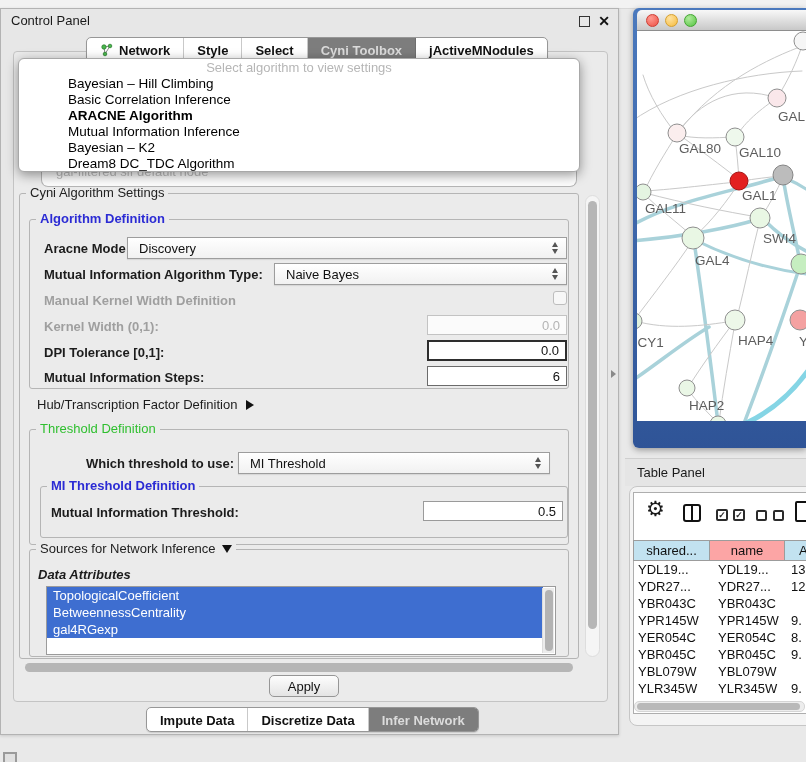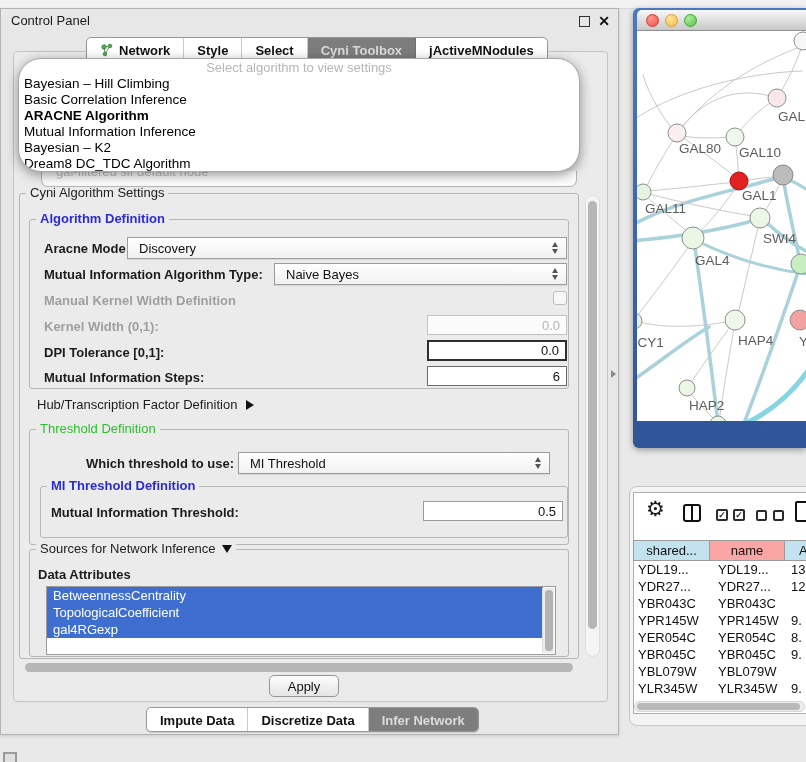--- a/index.html
+++ b/index.html
@@ -23,21 +23,21 @@
   .seg{display:flex;background:#fff;border:1px solid #979797;border-radius:5px;overflow:hidden;align-items:stretch;box-shadow:0 1px 1px rgba(0,0,0,.12);}
   .seg-item{padding:12px 13px;display:flex;align-items:center;gap:5px;font-size:13px;font-weight:bold;color:#111;border-right:1px solid #c9c9c9;white-space:nowrap;}
   .seg-item:last-child{border-right:none;}
   .seg-item.selected{background:#7d7d7d;color:#dcdcdc;border-right-color:#6f6f6f;}
   .seg-top{left:85px;top:36px;height:24px;z-index:5;}
   .seg-bottom{left:145px;top:706px;height:23px;z-index:3;}
 
   
   .popup{left:17px;top:57px;width:562px;height:114px;background:#fff;border:1px solid #a8a8a8;border-radius:6px;box-shadow:0 3px 12px rgba(0,0,0,.4);z-index:20;box-sizing:border-box;overflow:hidden;padding-top:1px;}
   .popup-placeholder{text-align:center;color:#b6b6b6;font-size:13px;line-height:16px;}
-  .algo-item{font-size:13.5px;line-height:15.9px;color:#000;padding-left:5px;white-space:nowrap;}
+  .algo-item{font-size:13.5px;line-height:15.9px;color:#000;padding-left:5px;white-space:nowrap;margin-left:44px;}
   .algo-item.sel{font-weight:bold;}
 
   
   .hidden-combo{left:40px;top:170px;width:536px;height:16px;border:1px solid #b5b5b5;border-top:none;border-radius:0 0 7px 7px;background:#fcfcfc;overflow:hidden;box-sizing:border-box;z-index:2;}
   .hidden-combo span{display:block;margin-top:-7px;padding-left:14px;font-size:13px;color:#bdbdbd;}
 
   
   .fset{position:absolute;border:1px solid #b5b5b5;border-radius:3px;box-sizing:border-box;}
   .legend{position:absolute;top:-9px;left:6px;background:#ebebeb;padding:0 4px;font-size:13px;color:#222;white-space:nowrap;display:flex;align-items:center;gap:6px;}
   .legend.blue{color:#2b2bd4;font-weight:bold;}
@@ -147,21 +147,21 @@
           <span>Select</span>
         </div>
       <div class="seg-item selected">
           <span>Cyni Toolbox</span>
         </div>
       <div class="seg-item">
           <span>jActiveMNodules</span>
         </div>
     </div>
 
-    <div class="abs popup" style="left:17px;top:49px;border-radius:23px;">
+    <div class="abs popup" style="left:17px;top:49px;">
       <div class="popup-placeholder">Select algorithm to view settings</div>
       <div>
           <div class="algo-item">Bayesian – Hill Climbing</div>
           <div class="algo-item">Basic Correlation Inference</div>
           <div class="algo-item sel">ARACNE Algorithm</div>
           <div class="algo-item">Mutual Information Inference</div>
           <div class="algo-item">Bayesian – K2</div>
           <div class="algo-item">Dream8 DC_TDC Algorithm</div>
         </div>
     </div>
@@ -230,25 +230,25 @@
             <span>0.5</span>
           </div>
       </div>
     </div>
 
     <div class="fset" style="left:28px;top:540px;width:540px;height:108px;">
       <span class="legend">
         <span>Sources for Network Inference</span>
         <i class="tri-down"></i>
       </span>
-      <div class="lbl" style="left:8px;top:17px;">Data Attributes</div>
+      <div class="lbl" style="left:8px;top:17px;font-style:italic;">Data Attributes</div>
       <div class="listbox" style="left:16px;top:36px;width:510px;height:69px;">
         <div>
+            <div class="attr-item">TopologicalCoefficient</div>
             <div class="attr-item">BetweennessCentrality</div>
-            <div class="attr-item">TopologicalCoefficient</div>
             <div class="attr-item">gal4RGexp</div>
           </div>
         <div class="list-scroll">
             <div class="list-thumb"></div>
           </div>
       </div>
     </div>
 
     <div class="abs vscroll" style="left:584px;top:186px;">
         <div class="vthumb"></div>
@@ -339,20 +339,23 @@
           <text x="126" y="212" font-size="13.5" fill="#5d5d5d">SWI4</text>
           <text x="58" y="234" font-size="13.5" fill="#5d5d5d">GAL4</text>
           <text x="-10" y="316" font-size="13.5" fill="#5d5d5d">GCY1</text>
           <text x="101" y="314" font-size="13.5" fill="#5d5d5d">HAP4</text>
           <text x="162" y="315" font-size="13.5" fill="#5d5d5d">Y</text>
           <text x="52" y="379" font-size="13.5" fill="#5d5d5d">HAP2</text>
         </svg>
     </div>
   </div>
 
+  <div class="abs tp-titlebar">
+    <div class="tp-title">Table Panel</div>
+  </div>
   <div class="abs tp-outer"></div>
   <div class="abs tp-inner"></div>
 
   <div class="abs gear">⚙</div>
   <div class="abs cols-ic">
       <div></div>
     </div>
   <div class="abs cb" style="left:716px;top:509px;">✓</div>
   <div class="abs cb" style="left:733px;top:509px;">✓</div>
   <div class="abs ub" style="left:756px;top:510px;"></div>

